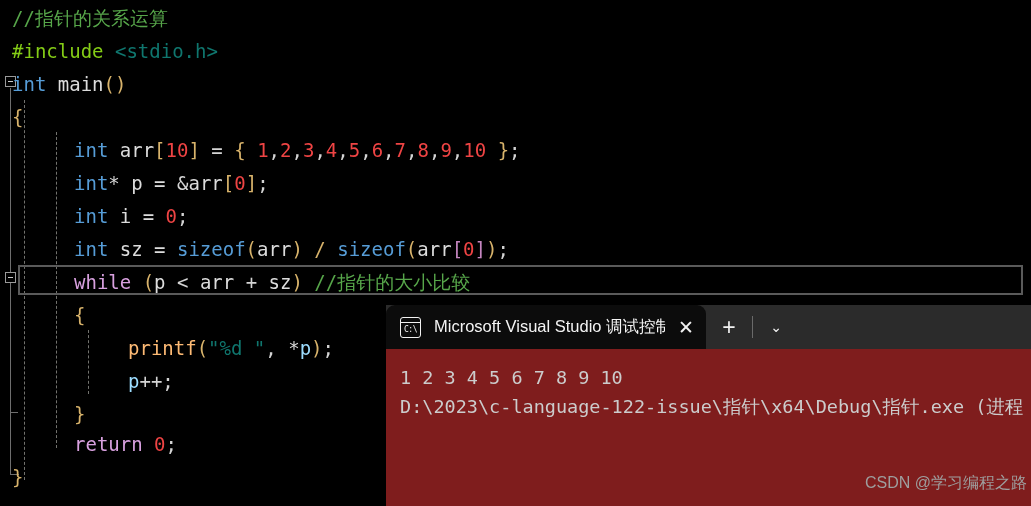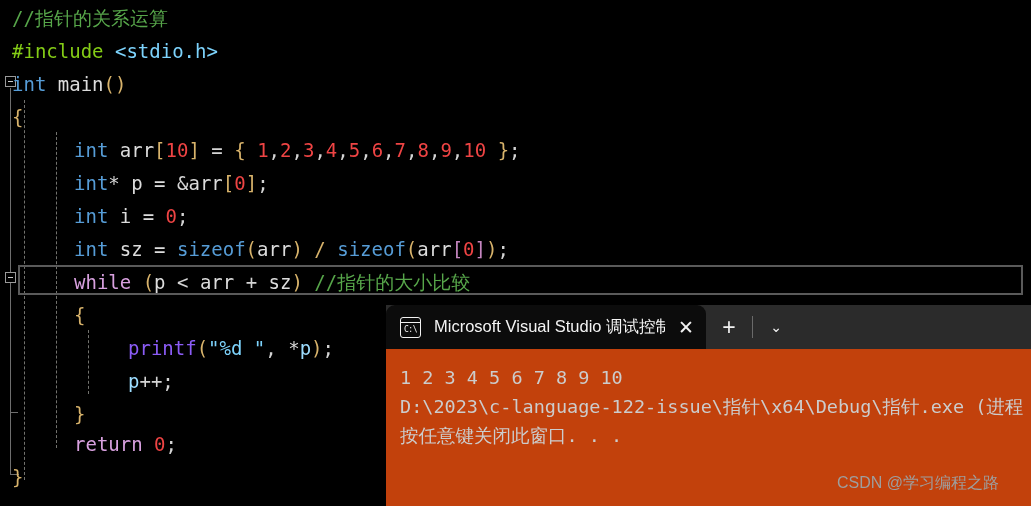--- a/index.html
+++ b/index.html
@@ -114,28 +114,28 @@
     width: 1005px;
     height: 30px;
     border: 2px solid #5A5A5A;
     box-sizing: border-box;
     background: transparent;
   }
 
   
   .t-comment  { color: #57A64A; }
   .t-pp       { color: #84cc16; }
-  .t-str      { color: #7dd3fc; }
+  .t-str      { color: #0f766e; }
   .t-kw       { color: #569CD6; }
   .t-ctl      { color: #D8A0DF; }
   .t-plain    { color: #DCDCDC; }
   .t-num      { color: #ef4444; }
   .t-brace    { color: #D8B36B; }
   .t-punct    { color: #D4D4D4; }
-  .t-fn       { color: #8b5cf6; }
+  .t-fn       { color: #fdba74; }
   .t-var      { color: #9CDCFE; }
   .t-op       { color: #D4D4D4; }
   .t-paren2   { color: #C586C0; }
 
   
   #terminal {
     position: absolute;
     left: 386px;
     top: 305px;
     width: 645px;
@@ -239,37 +239,37 @@
     display: flex;
     align-items: center;
     justify-content: center;
     color: #F2F2F2;
     font-size: 14px;
     font-family: "Liberation Sans", sans-serif;
   }
   .term-body {
     position: relative;
     height: 157px;
-    background: #c2410c;
+    background: #7f1d1d;
     padding: 14px 0 0 14px;
     box-sizing: border-box;
     overflow: hidden;
   }
   .term-line {
     color: #CCCCCC;
     font-size: 18.5px;
     line-height: 29px;
     font-family: "DejaVu Sans Mono", monospace;
     white-space: pre;
   }
 
   
   .watermark {
     position: absolute;
-    right: 32px;
+    right: 4px;
     bottom: 12px;
     color: #9E9E9E;
     font-size: 16px;
     font-family: "Liberation Sans", sans-serif;
     white-space: nowrap;
   }
 </style>
 </head>
 <body>
 
@@ -306,17 +306,16 @@
     <div class="tabbar-right">
       <span class="new-tab-btn">+</span>
       <span class="tab-divider"></span>
       <span class="dropdown-btn">⌄</span>
     </div>
   </div>
 
   <div class="term-body" id="term-body">
       <div class="term-line">1 2 3 4 5 6 7 8 9 10</div>
       <div class="term-line">D:\2023\c-language-122-issue\指针\x64\Debug\指针.exe (进程 0000)已退出，代码为 0。</div>
-      <div class="term-line">按任意键关闭此窗口. . .</div>
     </div>
 </div>
 
 <div class="watermark">CSDN @学习编程之路</div>
 
 </body></html>

